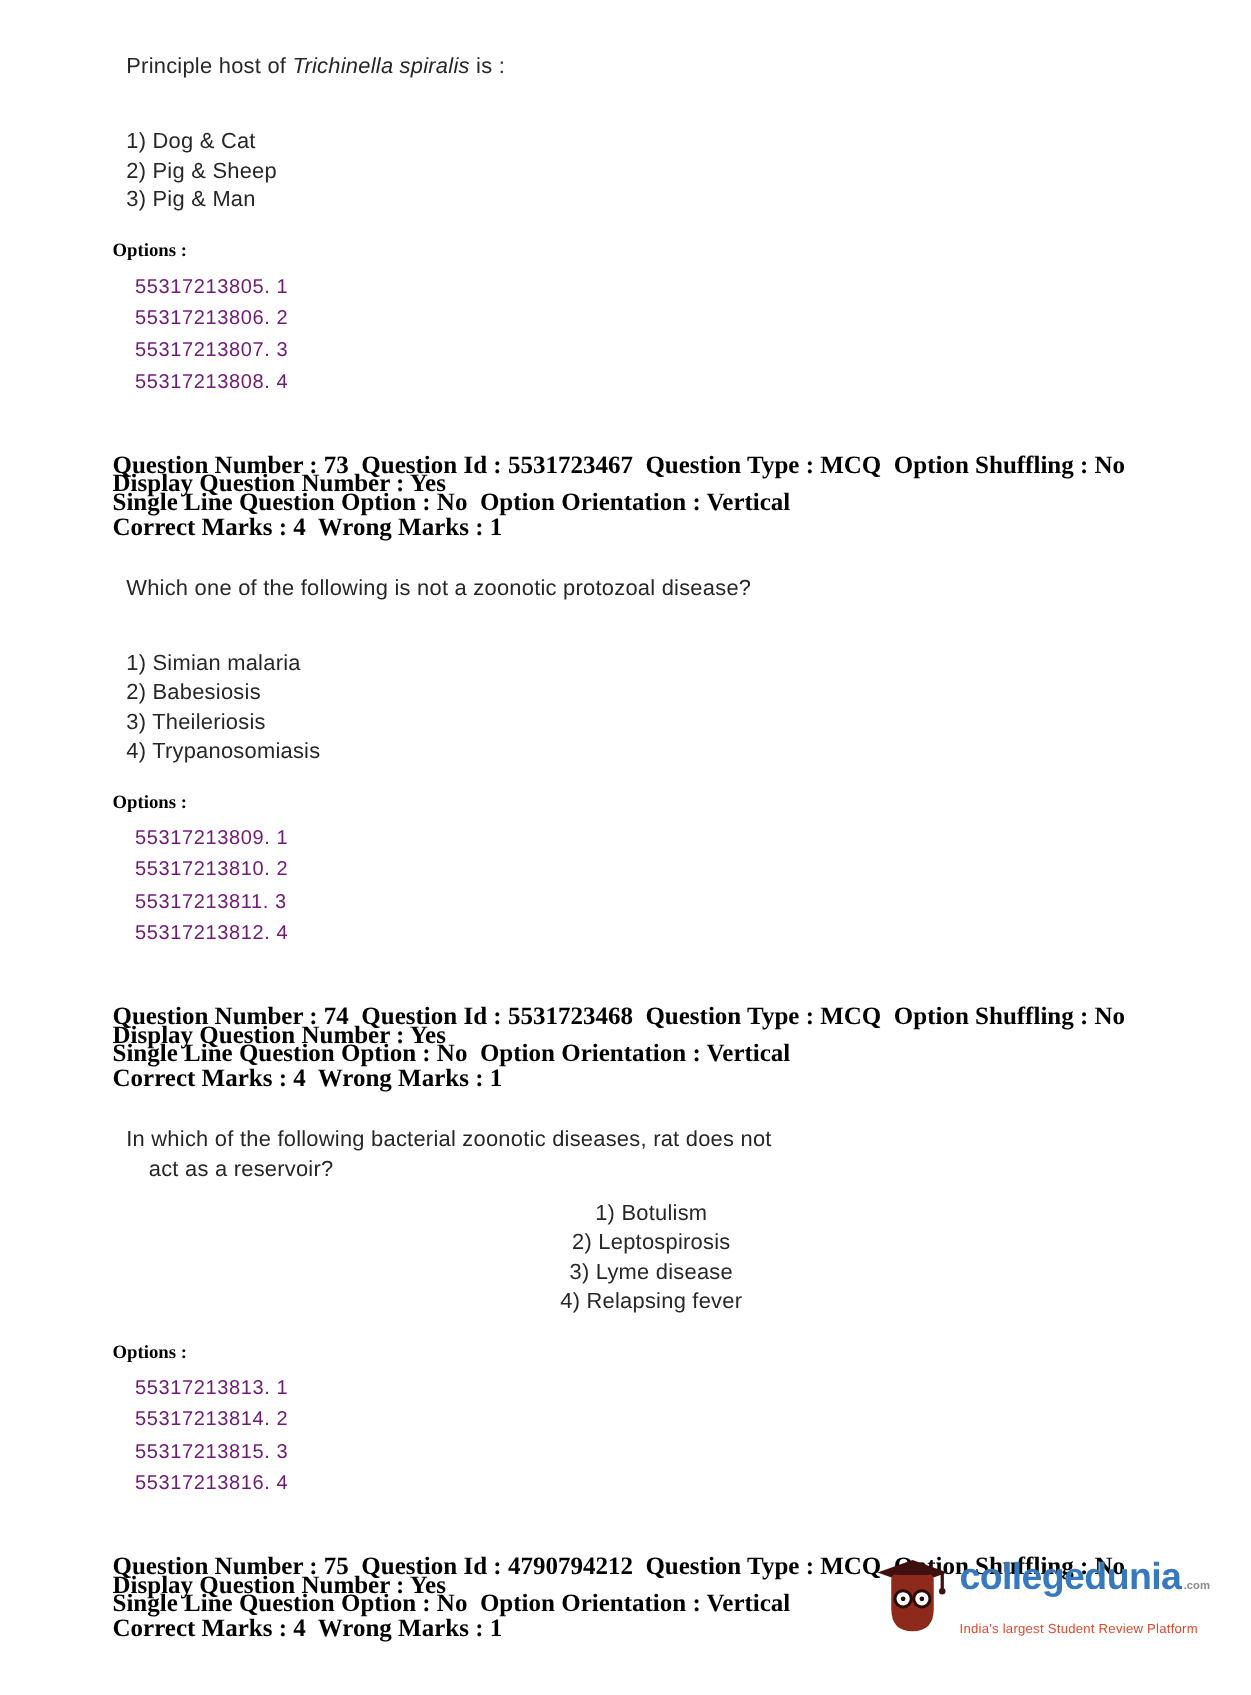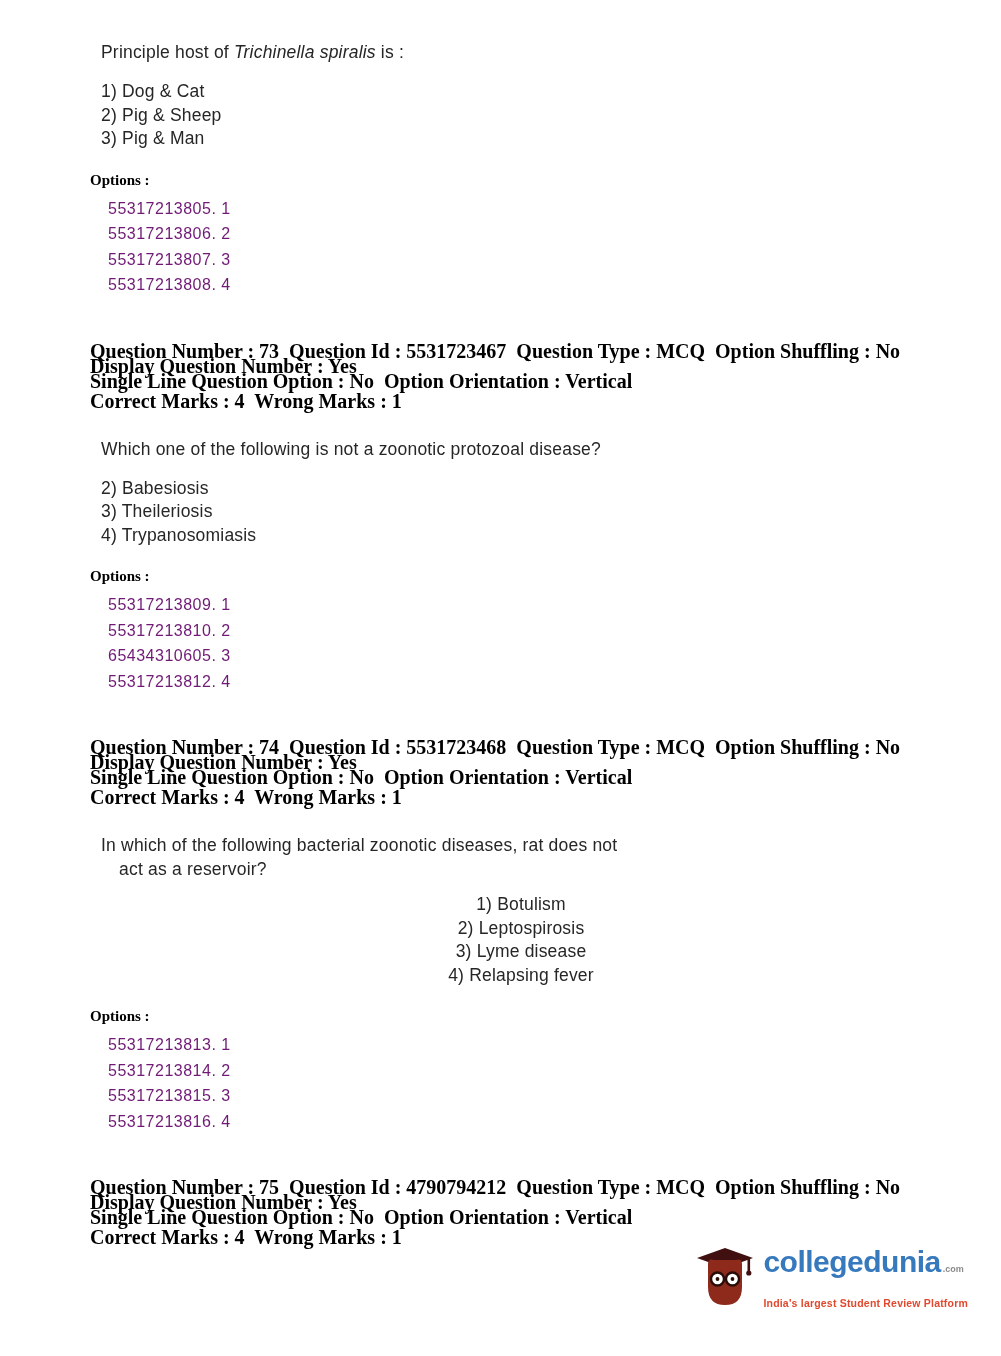--- a/index.html
+++ b/index.html
@@ -15,21 +15,21 @@
 
   
   .question {
     font-family:"Liberation Sans", sans-serif;
     font-size:17.5px; line-height:24px;
     color:#262626; letter-spacing:.2px;
     padding-left:11px;
   }
   .question .line2 { display:block; padding-left:18px; }
 
-  .choices { margin-top:16px; padding-left:11px; }
+  .choices { margin-top:37px; padding-left:11px; }
   .choice {
     font-size:17.5px; line-height:23.5px;
     color:#262626; letter-spacing:.2px;
   }
 
   .options-label {
     font-family:"Liberation Serif", serif;
     font-weight:bold; font-size:15px; color:#000;
     margin-top:21px;
   }
@@ -60,21 +60,21 @@
   .brand-word-row { display:flex; align-items:baseline; }
   .brand-word {
     font-family:"Liberation Sans", sans-serif;
     font-size:30px; font-weight:bold;
     color:#3779bd; letter-spacing:-0.5px; line-height:32px;
   }
   .brand-suffix {
     font-size:9px; color:#8a8a8a; margin-left:2px; font-weight:bold;
   }
   .brand-tagline {
-    font-size:10.5px; font-weight:bold;
+    font-size:10.5px; font-weight:normal;
     color:#e2482d; margin-top:19px; letter-spacing:.2px;
   }
 </style>
 </head>
 <body>
 
 <div class="content">
 
   <section>
     <p class="question"><span>Principle host of </span><i>Trichinella spiralis</i><span> is :</span></p>
@@ -91,29 +91,30 @@
       <div class="option-id">55317213808. 4</div>
     </div>
   </section>
 
   <section class="qblock">
     <div class="meta">Question Number : 73  Question Id : 5531723467  Question Type : MCQ  Option Shuffling : No  Display Question Number : Yes</div>
     <div class="meta">Single Line Question Option : No  Option Orientation : Vertical</div>
     <div class="meta marks">Correct Marks : 4  Wrong Marks : 1</div>
     <p class="question meta-then-question">Which one of the following is not a zoonotic protozoal disease?</p>
     <div class="choices">
+      <div class="choice">1) Simian malaria</div>
       <div class="choice">2) Babesiosis</div>
       <div class="choice">3) Theileriosis</div>
       <div class="choice">4) Trypanosomiasis</div>
     </div>
     <div class="options-label">Options :</div>
     <div class="option-ids">
       <div class="option-id">55317213809. 1</div>
       <div class="option-id">55317213810. 2</div>
-      <div class="option-id">65434310605. 3</div>
+      <div class="option-id">55317213811. 3</div>
       <div class="option-id">55317213812. 4</div>
     </div>
   </section>
 
   <section class="qblock">
     <div class="meta">Question Number : 74  Question Id : 5531723468  Question Type : MCQ  Option Shuffling : No  Display Question Number : Yes</div>
     <div class="meta">Single Line Question Option : No  Option Orientation : Vertical</div>
     <div class="meta marks">Correct Marks : 4  Wrong Marks : 1</div>
     <p class="question meta-then-question"><span>In which of the following bacterial zoonotic diseases, rat does not</span><span class="line2">act as a reservoir?</span></p>
     <div class="choices" style="margin-top:12px;text-align:center;">

